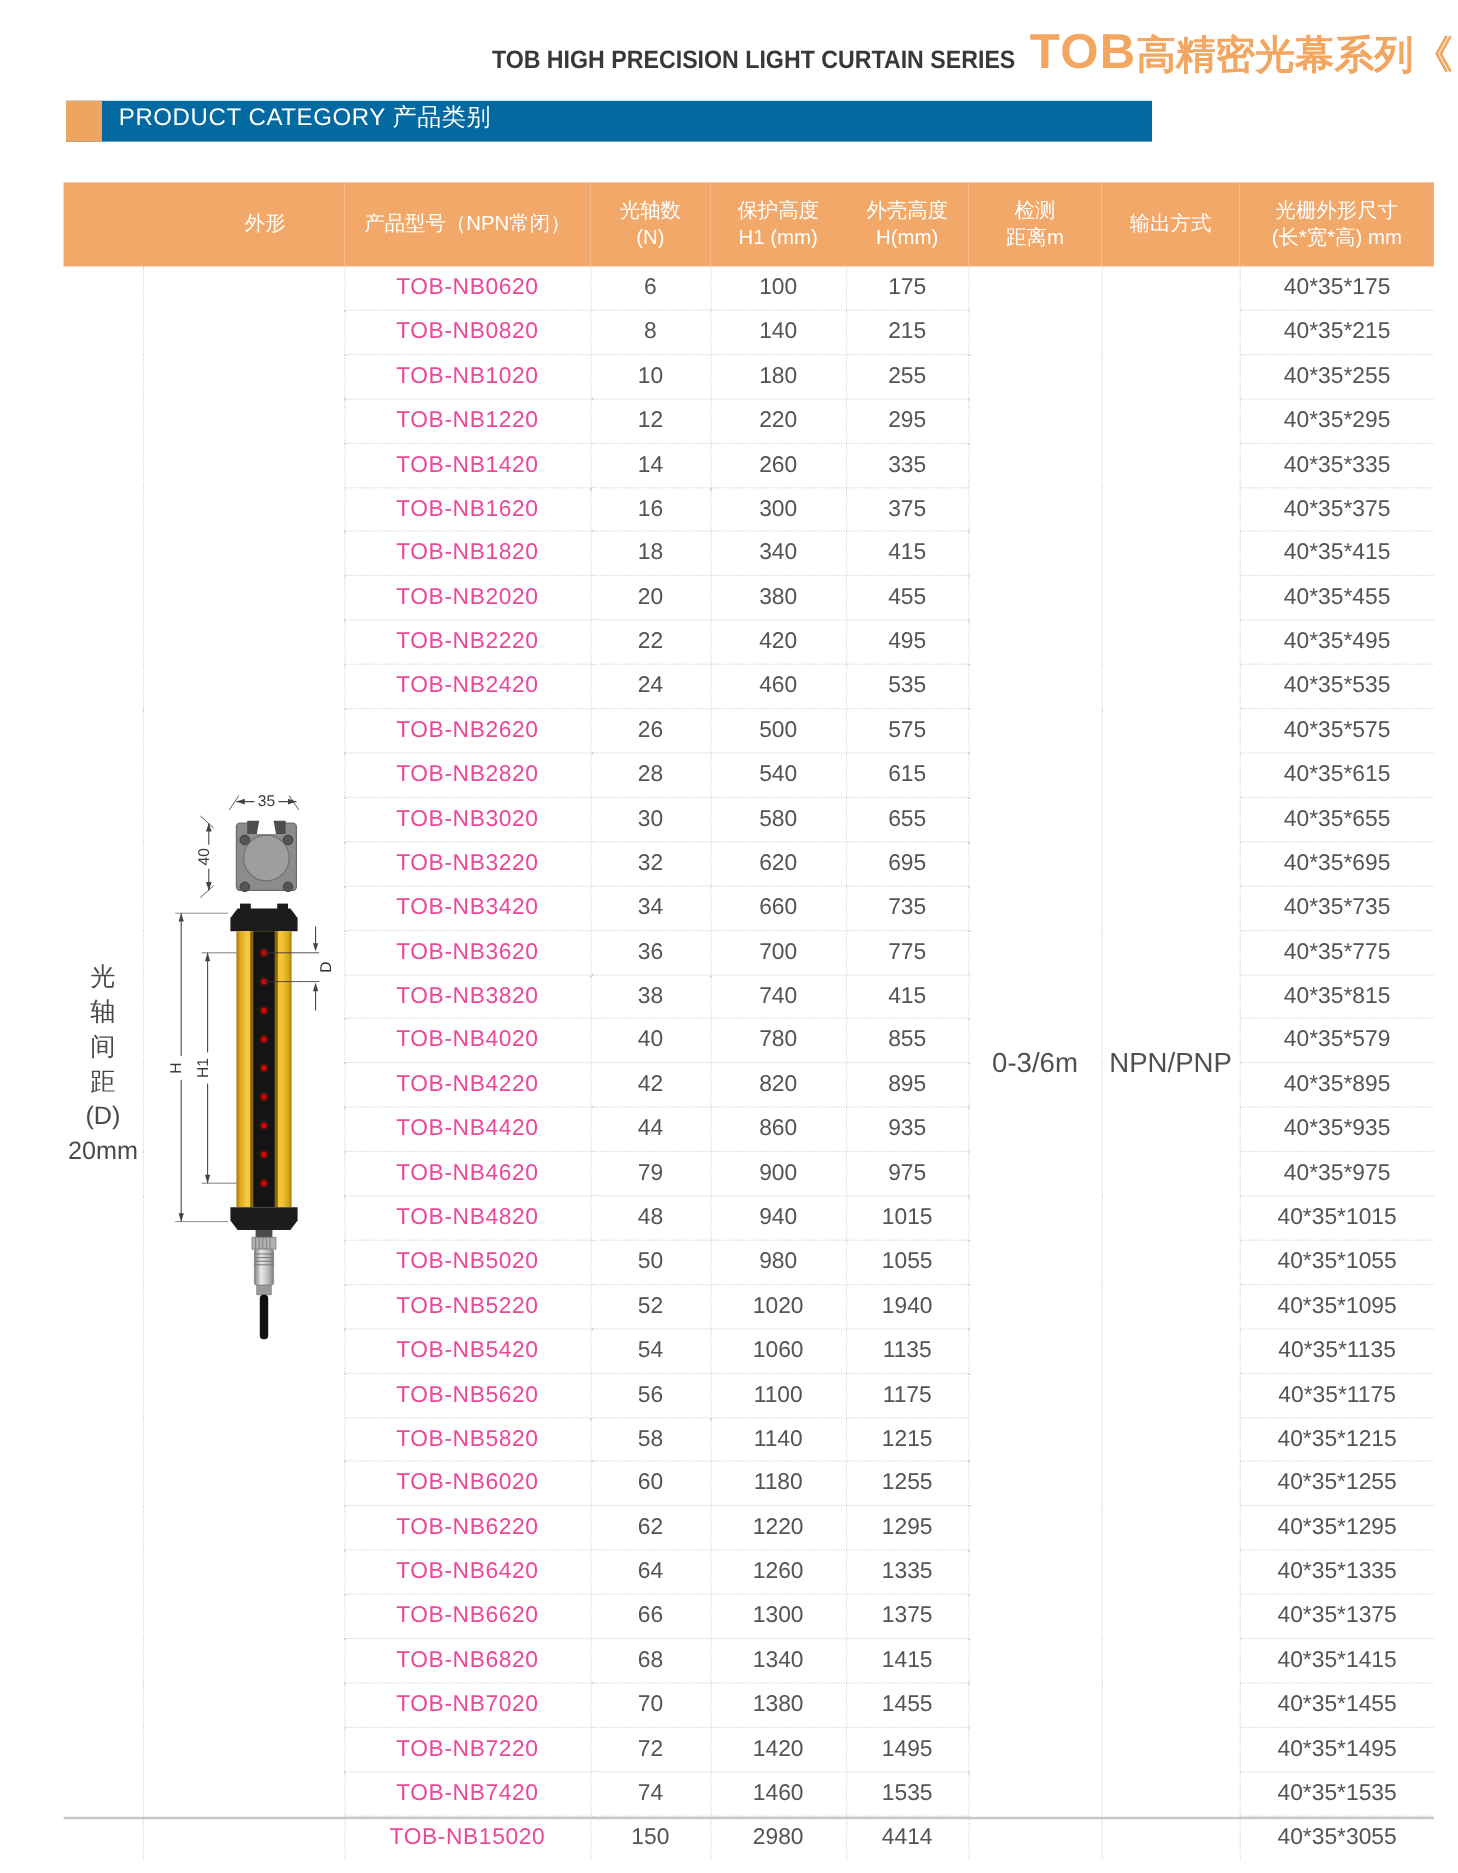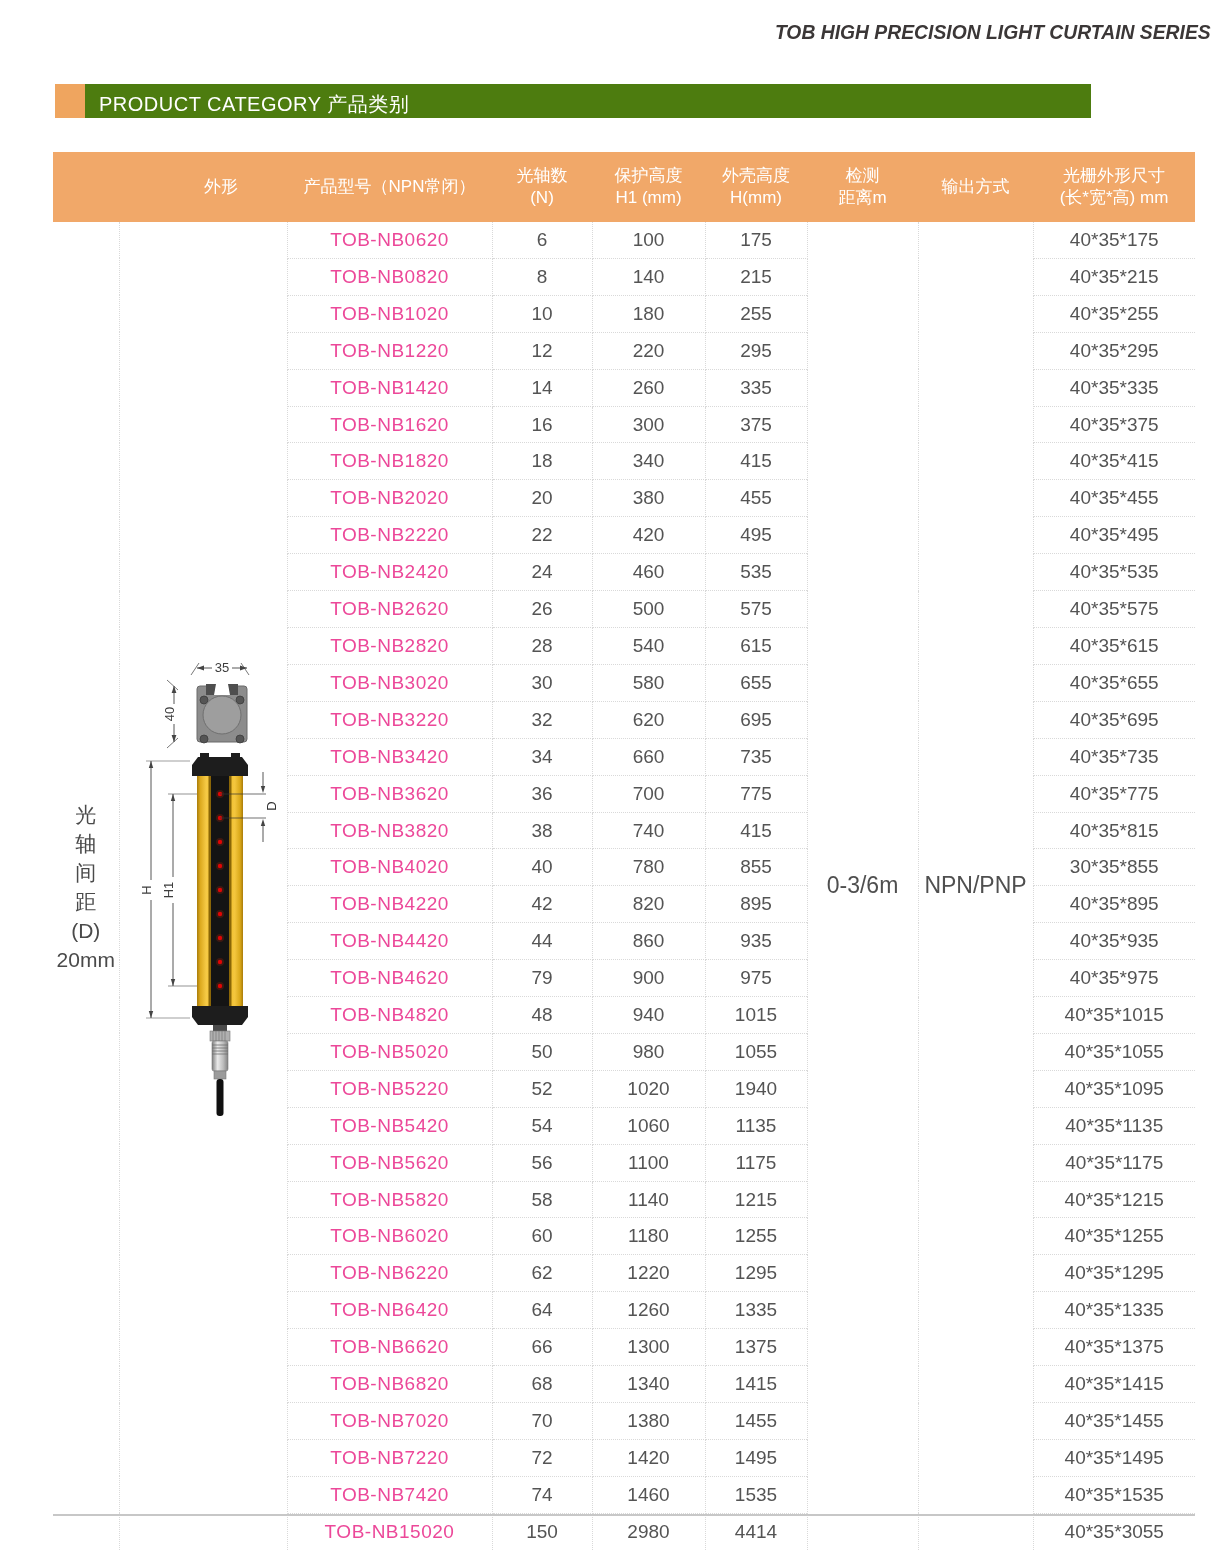--- a/index.html
+++ b/index.html
@@ -5,34 +5,34 @@
   * { margin:0; padding:0; box-sizing:border-box; }
   html,body { background:#ffffff; }
   body {
     width:1215px; height:1561px; position:relative; overflow:hidden;
     font-family:"Liberation Sans", sans-serif; color:#4c4c4c;
   }
 
   
   .topbar {
     position:absolute; top:20px; right:4px;
-    display:flex; align-items:baseline; gap:12px;font-style:italic;
+    display:flex; align-items:baseline; gap:12px;
   }
   .title-en {
     font-size:21px; font-weight:700; color:#3b3737; letter-spacing:0px;
     transform:scaleX(.92); transform-origin:right bottom; white-space:nowrap;
   }
   .title-cn { color:#f3a660; font-weight:700; white-space:nowrap; }
   .title-cn .brand { font-size:41px; letter-spacing:1px; }
   .title-cn .rest  { font-size:33px; }
 
   
   .section-bar {
-    position:absolute; left:55px; top:84px; width:1036px; height:34px;
-    background:#4d7c0f; display:flex; align-items:flex-end;
+    position:absolute; left:55px; top:84px; width:905px; height:34px;
+    background:#0369a1; display:flex; align-items:flex-start;
   }
   .section-bar .chip {
     position:absolute; left:0; top:0; width:30px; height:34px; background:#efa55f;
   }
   .section-bar .label {
     margin-left:44px; color:#ffffff; font-size:20px; font-weight:500; letter-spacing:.5px;
   }
 
   
   .table-wrap { position:absolute; left:53px; top:152px; width:1142px; }
@@ -67,20 +67,21 @@
 
   .bottom-rule {
     position:absolute; left:53px; top:1514px; width:1142px; height:2px; background:#c7c7c7;
   }
 </style>
 </head>
 <body>
 
 <div class="topbar">
   <span class="title-en">TOB HIGH PRECISION LIGHT CURTAIN SERIES</span>
+  <span class="title-cn"><span class="brand">TOB</span><span class="rest">高精密光幕系列《</span></span>
 </div>
 
 <div class="section-bar">
   <span class="chip"></span>
   <span class="label">PRODUCT CATEGORY 产品类别</span>
 </div>
 
 <div class="table-wrap">
   <table>
     <colgroup>
@@ -391,21 +392,21 @@
           <td class="c-axes">38</td>
           <td class="c-h1">740</td>
           <td class="c-h">415</td>
           <td class="c-size">40*35*815</td>
         </tr>
         <tr>
           <td class="c-model">TOB-NB4020</td>
           <td class="c-axes">40</td>
           <td class="c-h1">780</td>
           <td class="c-h">855</td>
-          <td class="c-size">30*35*855</td>
+          <td class="c-size">40*35*579</td>
         </tr>
         <tr>
           <td class="c-model">TOB-NB4220</td>
           <td class="c-axes">42</td>
           <td class="c-h1">820</td>
           <td class="c-h">895</td>
           <td class="c-size">40*35*895</td>
         </tr>
         <tr>
           <td class="c-model">TOB-NB4420</td>

